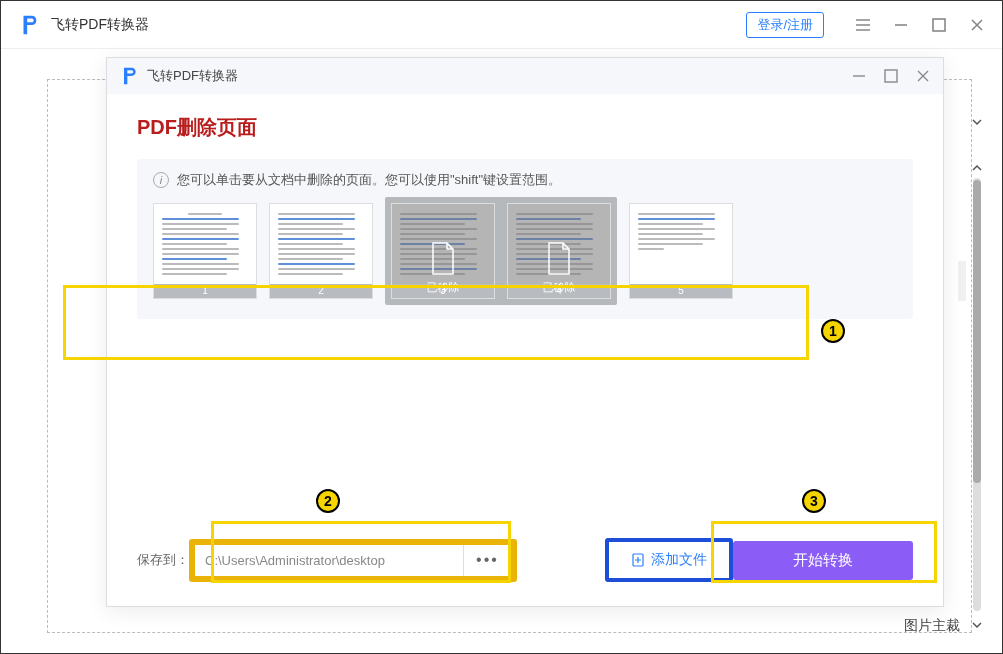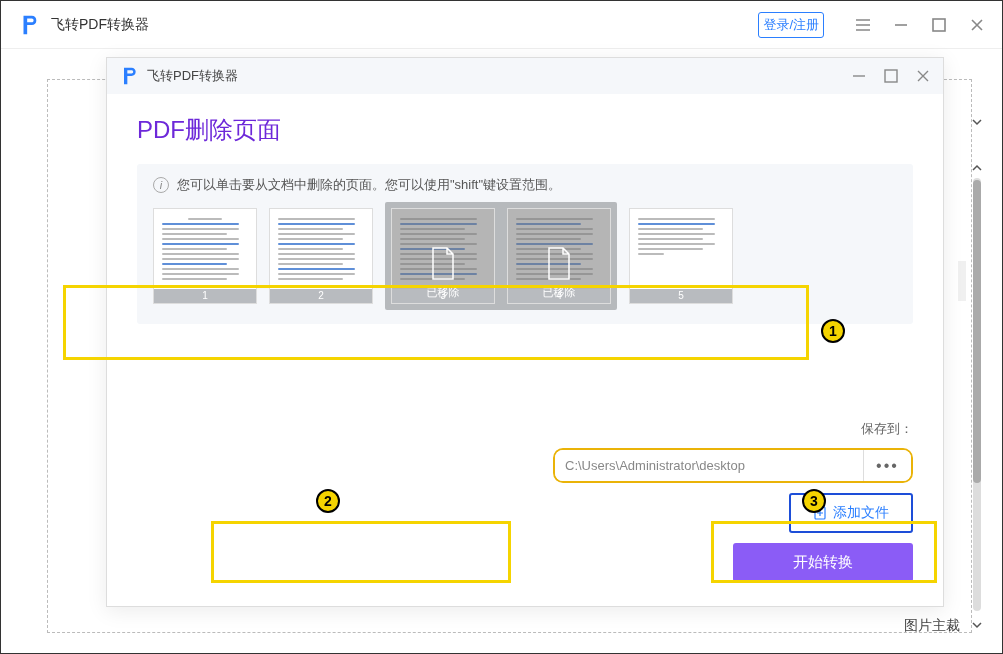--- a/index.html
+++ b/index.html
@@ -36,21 +36,21 @@
     .logo svg { width: 22px; height: 22px; }
     .main-title {
       font-size: 14px;
       color: #333;
     }
     .login-btn {
       margin-left: auto;
       border: 1px solid #2b7fff;
       color: #2b7fff;
       background: #fff;
-      padding: 3px 4px;
+      padding: 3px 10px;
       border-radius: 3px;
       font-size: 13px;
       cursor: pointer;
     }
     .titlebar-icons {
       display: flex;
       gap: 20px;
       margin-left: 30px;
     }
     .titlebar-icon {
@@ -109,23 +109,23 @@
       align-items: center;
       justify-content: center;
     }
     .modal-body {
       flex: 1;
       padding: 20px 30px 18px 30px;
       display: flex;
       flex-direction: column;
     }
     .modal-heading {
-      font-size: 24px;
-      font-weight: normal;
-      color: #6d28d9;
+      font-size: 20px;
+      font-weight: bold;
+      color: #b91c1c;
       margin-bottom: 18px;
     }
     .info-area {
       background: #f5f7fa;
       padding: 12px 16px 20px 16px;
       border-radius: 3px;
     }
     .info-row {
       display: flex;
       align-items: center;
@@ -212,36 +212,34 @@
       background: #bbb;
       margin: 3px 0;
       border-radius: 1px;
     }
     .fake-line.t { width: 40%; margin-left: auto; margin-right: auto; }
     .fake-line.s { width: 90%; }
     .fake-line.m { width: 75%; }
     .fake-line.b { height: 2px; background: #5f8fd8; }
     .save-row {
       display: flex;
-      align-items: flex-end;
-      gap: 10px;
+      align-items: center;
       margin-top: auto;
       margin-bottom: 6px;
-      flex-direction: column;
     }
     .save-label {
       font-size: 13px;
       color: #666;
     }
     .save-input-group {
       display: flex;
-      border: 2px solid #eab308;
-      border-radius: 10px;
+      border: 6px solid #eab308;
+      border-radius: 3px;
       overflow: hidden;
-      width: 360px;
+      width: 328px;
     }
     .save-input {
       flex: 1;
       border: none;
       padding: 8px 10px;
       font-size: 13px;
       color: #888;
       outline: none;
     }
     .browse-btn {
@@ -249,21 +247,21 @@
       border: none;
       border-left: 1px solid #ddd;
       background: #fff;
       cursor: pointer;
       font-size: 16px;
       color: #666;
       letter-spacing: 2px;
     }
     .add-file-btn {
       margin-left: auto;
-      border: 2px solid #1d4ed8;
+      border: 4px solid #1d4ed8;
       background: #fff;
       color: #2b7fff;
       padding: 9px 22px;
       font-size: 14px;
       border-radius: 3px;
       cursor: pointer;
       display: flex;
       align-items: center;
       gap: 6px;
     }

